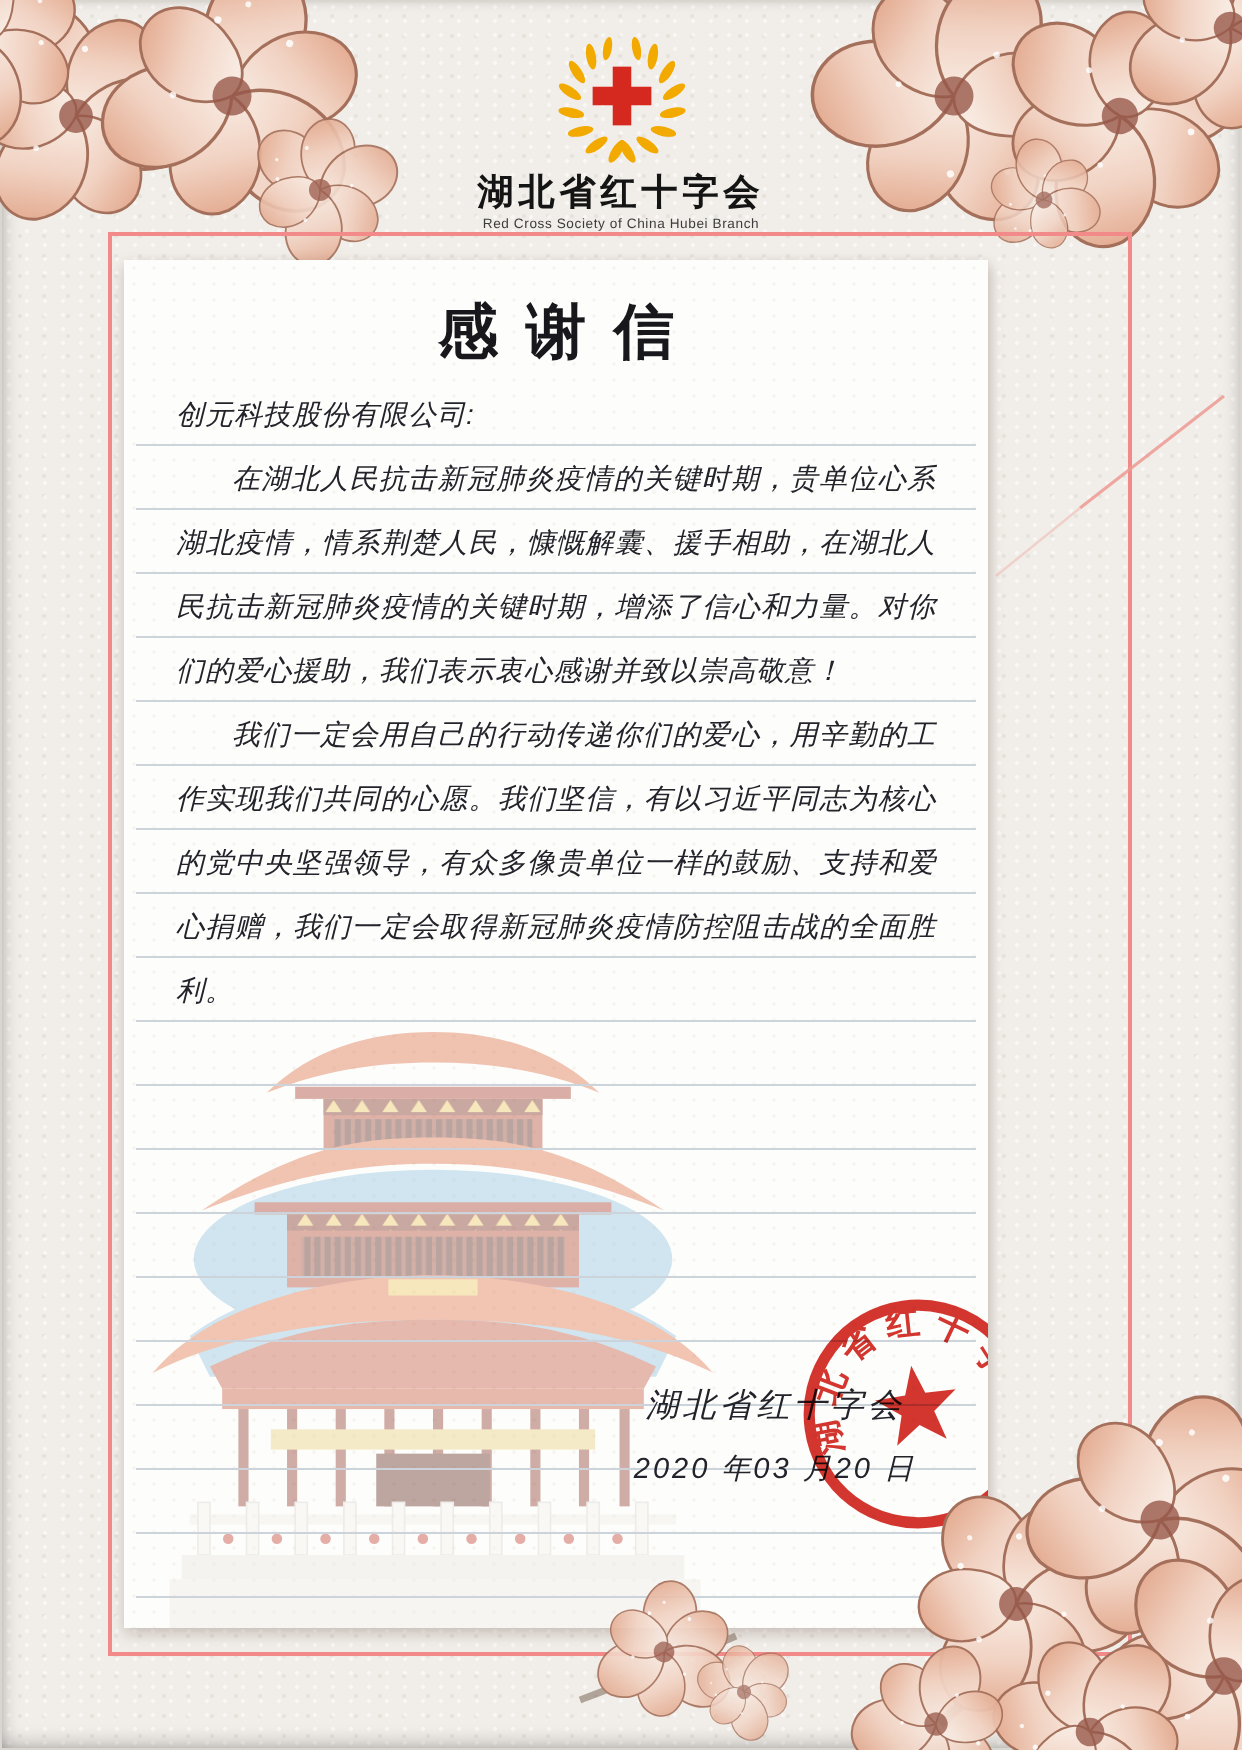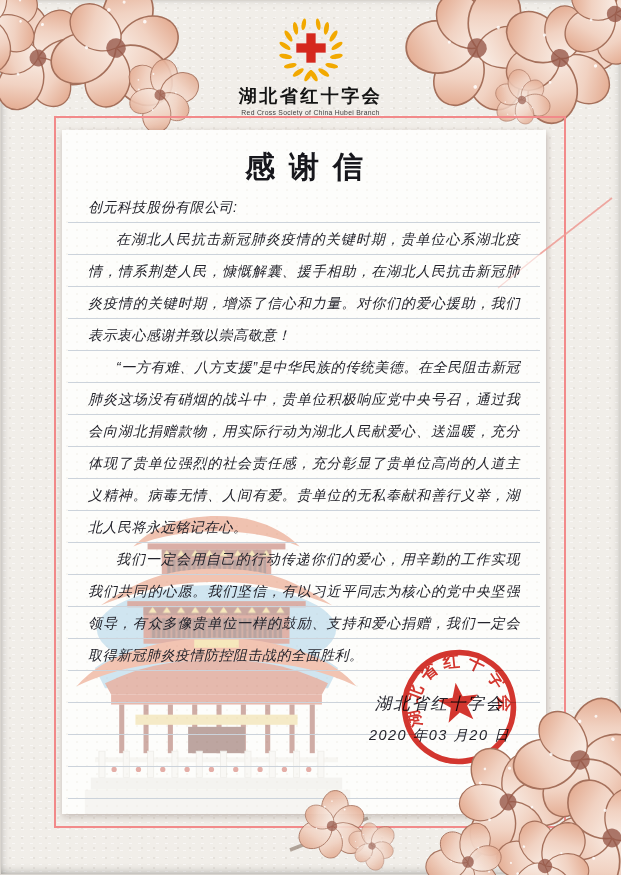--- a/index.html
+++ b/index.html
@@ -20,21 +20,21 @@
   }
   svg{display:block}
   .flowers-bg{position:absolute;inset:0;z-index:0;pointer-events:none;}
   .flowers-front{position:absolute;inset:0;z-index:6;pointer-events:none;}
   .logo-block{position:absolute;top:14px;left:0;right:0;z-index:1;text-align:center;}
   .logo-block svg{margin:0 auto;}
   .org-cn{font-size:18px;font-weight:bold;color:#141414;letter-spacing:2.5px;margin-top:2px;}
   .org-en{font-size:6.8px;color:#3c3c3c;letter-spacing:.3px;margin-top:1px;}
   .frame{position:absolute;left:54px;top:116px;width:508px;height:708px;border:2px solid #f28a8a;z-index:2;}
   .paper{
-    position:absolute;left:62px;top:130px;width:484px;height:684px;z-index:3;overflow:hidden;
+    position:absolute;left:62px;top:130px;width:432px;height:684px;z-index:3;overflow:hidden;
     background:
       radial-gradient(rgba(235,231,224,.35) 1px, transparent 1.2px),
       #fdfdfb;
     background-size:10px 8px;
     box-shadow:0 3px 7px rgba(110,85,75,.30), 3px 0 6px -3px rgba(110,85,75,.18);
   }
   .tower{position:absolute;left:12px;top:386px;z-index:1;opacity:.40;}
   .lines{
     position:absolute;left:6px;right:6px;top:61px;height:610px;z-index:2;
     background:repeating-linear-gradient(to bottom, transparent 0 31px, #ccd3db 31px 32px);
@@ -252,21 +252,20 @@
 
     <div class="lines"></div>
 
     <div class="content">
       <h1 class="title">感谢信</h1>
       <div class="letter-body hand">
         <div class="recipient">创元科技股份有限公司:</div>
         <div>
 
         <p class="para">在湖北人民抗击新冠肺炎疫情的关键时期，贵单位心系湖北疫情，情系荆楚人民，慷慨解囊、援手相助，在湖北人民抗击新冠肺炎疫情的关键时期，增添了信心和力量。对你们的爱心援助，我们表示衷心感谢并致以崇高敬意！</p>
-            <p class="para">“一方有难、八方支援”是中华民族的传统美德。在全民阻击新冠肺炎这场没有硝烟的战斗中，贵单位积极响应党中央号召，通过我会向湖北捐赠款物，用实际行动为湖北人民献爱心、送温暖，充分体现了贵单位强烈的社会责任感，充分彰显了贵单位高尚的人道主义精神。病毒无情、人间有爱。贵单位的无私奉献和善行义举，湖北人民将永远铭记在心。</p>
             <p class="para">我们一定会用自己的行动传递你们的爱心，用辛勤的工作实现我们共同的心愿。我们坚信，有以习近平同志为核心的党中央坚强领导，有众多像贵单位一样的鼓励、支持和爱心捐赠，我们一定会取得新冠肺炎疫情防控阻击战的全面胜利。</p>
           </div>
       </div>
     </div>
 
     <div class="sign-block hand">
       <div class="sig">湖北省红十字会</div>
       <div class="date">2020 年03 月20 日</div>
     </div>
 

